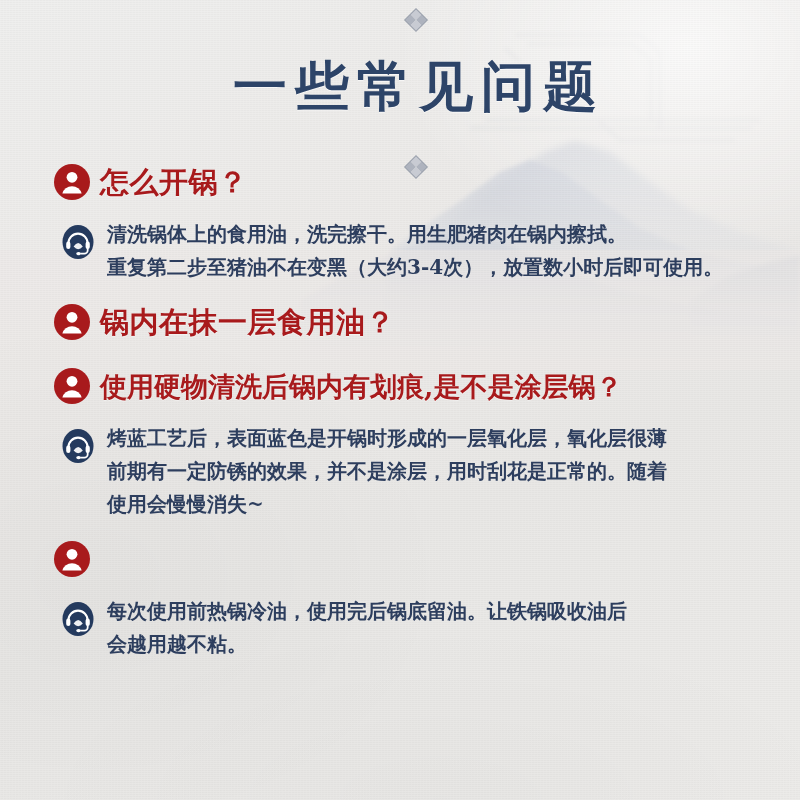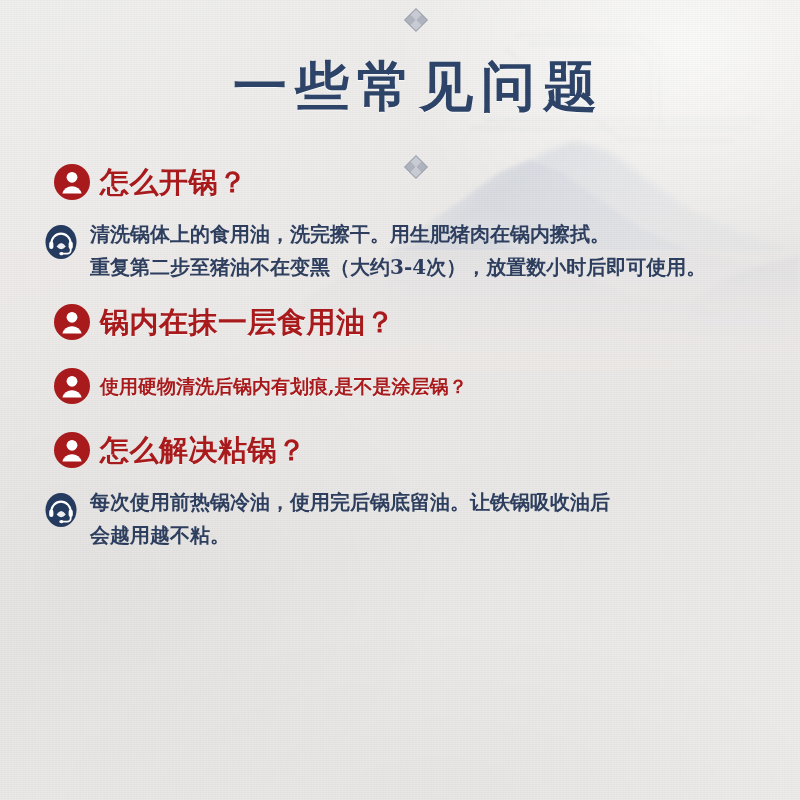--- a/index.html
+++ b/index.html
@@ -113,30 +113,30 @@
     font-family: "DejaVu Serif", "Liberation Serif", serif;
     font-weight: 700;
     font-size: 29px;
     color: #a81a1c;
     letter-spacing: 0.5px;
     white-space: nowrap;
     line-height: 1;
     text-shadow: 0 1px 0 rgba(255,255,255,0.45);
   }
   .faq-item.q-long .question-text {
-    font-size: 19px;
+    font-size: 27px;
     letter-spacing: 0px;
     text-align: center;
   }
 
   .answer-row {
     display: flex;
     align-items: flex-start;
     gap: 12px;
-    padding-left: 44px;
+    padding-left: 61px;
     padding-top: 8px;
   }
   .a-icon {
     width: 34px;
     height: 34px;
     flex: 0 0 auto;
     margin-top: 9px;
   }
   .answer-text {
     font-family: "DejaVu Serif", "Liberation Serif", serif;
@@ -261,41 +261,54 @@
 
     <div class="faq-item q-long">
       <div class="question-row">
         <svg class="q-icon" viewBox="0 0 36 36" aria-hidden="true">
           <circle cx="18" cy="18" r="18" fill="#a81a1c"></circle>
           <circle cx="18" cy="13.3" r="5.4" fill="#ffffff"></circle>
           <path d="M8.4 29.5 a9.8 9.2 0 0 1 19.2 0 Z" fill="#ffffff"></path>
         </svg>
         <div class="question-text">使用硬物清洗后锅内有划痕,是不是涂层锅？</div>
       </div>
-    </div>
-
-    <div class="faq-item">
-      <div class="question-row">
-        <svg class="q-icon" viewBox="0 0 36 36" aria-hidden="true">
-          <circle cx="18" cy="18" r="18" fill="#a81a1c"></circle>
-          <circle cx="18" cy="13.3" r="5.4" fill="#ffffff"></circle>
-          <path d="M8.4 29.5 a9.8 9.2 0 0 1 19.2 0 Z" fill="#ffffff"></path>
-        </svg>
-        <div class="question-text">怎么解决粘锅？</div>
-      </div>
       <div class="answer-row">
         <svg class="a-icon" viewBox="0 0 34 34" aria-hidden="true">
           <ellipse cx="17" cy="17" rx="15.5" ry="17" fill="#243a5e"></ellipse>
           <path d="M7.4 18.2 a9.6 9.6 0 1 1 19.2 0" fill="none" stroke="#ffffff" stroke-width="2.1" stroke-linecap="round"></path>
           <rect x="5.2" y="16.6" width="4.2" height="7.4" rx="2.1" fill="#ffffff"></rect>
           <rect x="24.6" y="16.6" width="4.2" height="7.4" rx="2.1" fill="#ffffff"></rect>
           <path d="M26.7 23.6 v1.6 a3.4 3.4 0 0 1 -3.4 3.4 h-3.1" fill="none" stroke="#ffffff" stroke-width="1.8" stroke-linecap="round"></path>
           <ellipse cx="17.6" cy="28.6" rx="2.4" ry="1.7" fill="#ffffff"></ellipse>
           <path d="M12.6 21.6 q4.6 -7.4 9.2 0 q-4.6 5.2 -9.2 0 Z" fill="#ffffff" opacity="0.92"></path>
         </svg>
+        <div class="answer-text">烤蓝工艺后，表面蓝色是开锅时形成的一层氧化层，氧化层很薄
+前期有一定防锈的效果，并不是涂层，用时刮花是正常的。随着
+使用会慢慢消失~</div>
+      </div>
+    </div>
+
+    <div class="faq-item">
+      <div class="question-row">
+        <svg class="q-icon" viewBox="0 0 36 36" aria-hidden="true">
+          <circle cx="18" cy="18" r="18" fill="#a81a1c"></circle>
+          <circle cx="18" cy="13.3" r="5.4" fill="#ffffff"></circle>
+          <path d="M8.4 29.5 a9.8 9.2 0 0 1 19.2 0 Z" fill="#ffffff"></path>
+        </svg>
+      </div>
+      <div class="answer-row">
+        <svg class="a-icon" viewBox="0 0 34 34" aria-hidden="true">
+          <ellipse cx="17" cy="17" rx="15.5" ry="17" fill="#243a5e"></ellipse>
+          <path d="M7.4 18.2 a9.6 9.6 0 1 1 19.2 0" fill="none" stroke="#ffffff" stroke-width="2.1" stroke-linecap="round"></path>
+          <rect x="5.2" y="16.6" width="4.2" height="7.4" rx="2.1" fill="#ffffff"></rect>
+          <rect x="24.6" y="16.6" width="4.2" height="7.4" rx="2.1" fill="#ffffff"></rect>
+          <path d="M26.7 23.6 v1.6 a3.4 3.4 0 0 1 -3.4 3.4 h-3.1" fill="none" stroke="#ffffff" stroke-width="1.8" stroke-linecap="round"></path>
+          <ellipse cx="17.6" cy="28.6" rx="2.4" ry="1.7" fill="#ffffff"></ellipse>
+          <path d="M12.6 21.6 q4.6 -7.4 9.2 0 q-4.6 5.2 -9.2 0 Z" fill="#ffffff" opacity="0.92"></path>
+        </svg>
         <div class="answer-text">每次使用前热锅冷油，使用完后锅底留油。让铁锅吸收油后
 会越用越不粘。</div>
       </div>
     </div>
 
   </div>
 
 </div>
 
 </body></html>

